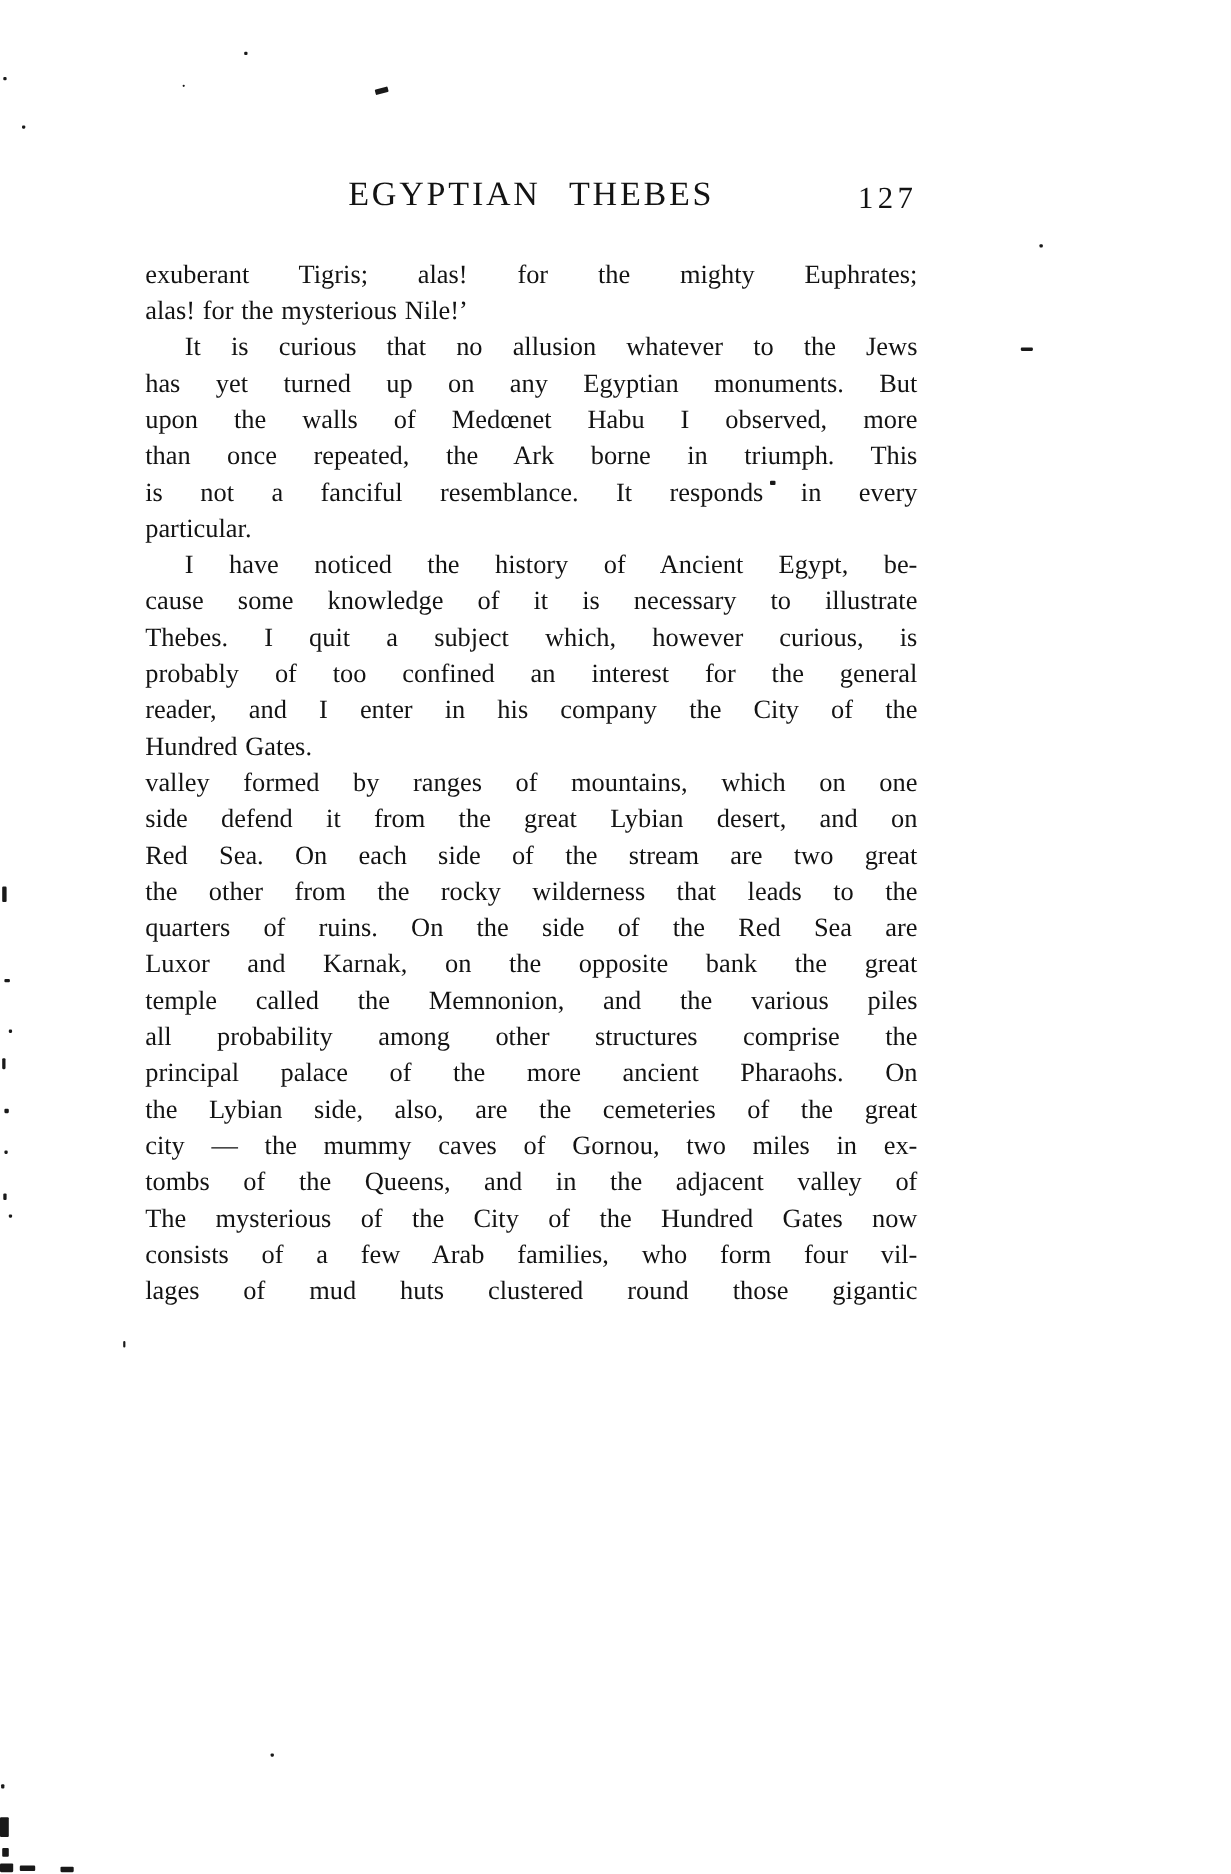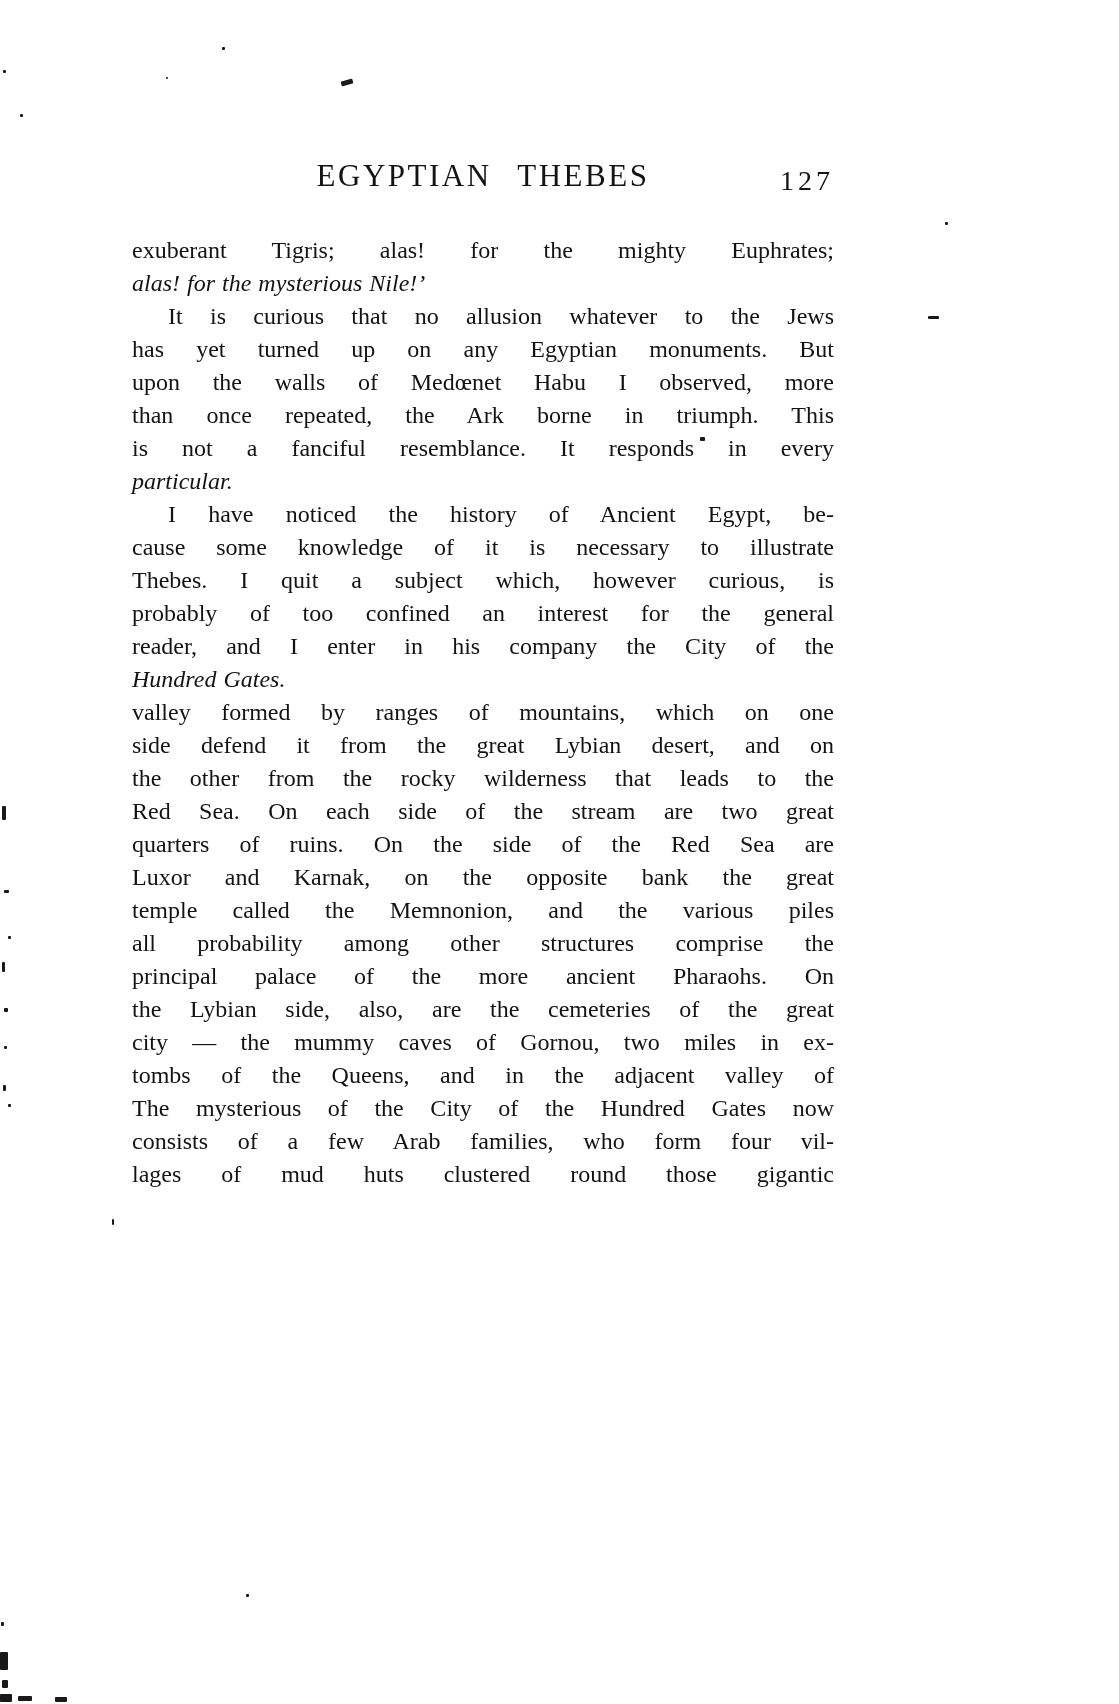--- a/index.html
+++ b/index.html
@@ -47,21 +47,21 @@
   }
   .paragraph { margin: 0; }
   .text-line {
     font-size: 24px;
     line-height: 33px;
     text-align: justify;
     text-align-last: justify;
     word-spacing: 1px;
   }
   .text-line.first { text-indent: 36px; }
-  .text-line.unjust { text-align-last: left; font-style: italic; }
+  .text-line.unjust { text-align-last: left; }
   .speck {
     position: absolute;
     background: #191919;
     border-radius: 1px;
   }
 </style>
 </head>
 <body>
 
 <div class="page">
@@ -88,22 +88,22 @@
         <div class="text-line first">I have noticed the history of Ancient Egypt, be-</div>
         <div class="text-line">cause some knowledge of it is necessary to illustrate</div>
         <div class="text-line">Thebes.  I quit a subject which, however curious, is</div>
         <div class="text-line">probably of too confined an interest for the general</div>
         <div class="text-line">reader, and I enter in his company the City of the</div>
         <div class="text-line unjust">Hundred Gates.</div>
       </div>
       <div class="paragraph">
         <div class="text-line">valley formed by ranges of mountains, which on one</div>
         <div class="text-line">side defend it from the great Lybian desert, and on</div>
+        <div class="text-line">Red Sea.  On each side of the stream are two great</div>
         <div class="text-line">the other from the rocky wilderness that leads to the</div>
-        <div class="text-line">Red Sea.  On each side of the stream are two great</div>
         <div class="text-line">quarters of ruins.  On the side of the Red Sea are</div>
         <div class="text-line">Luxor and Karnak, on the opposite bank the great</div>
         <div class="text-line">temple called the Memnonion, and the various piles</div>
         <div class="text-line">all probability among other structures comprise the</div>
         <div class="text-line">principal palace of the more ancient Pharaohs.  On</div>
         <div class="text-line">the Lybian side, also, are the cemeteries of the great</div>
         <div class="text-line">city — the mummy caves of Gornou, two miles in ex-</div>
         <div class="text-line">tombs of the Queens, and in the adjacent valley of</div>
         <div class="text-line">The mysterious of the City of the Hundred Gates now</div>
         <div class="text-line">consists of a few Arab families, who form four vil-</div>

